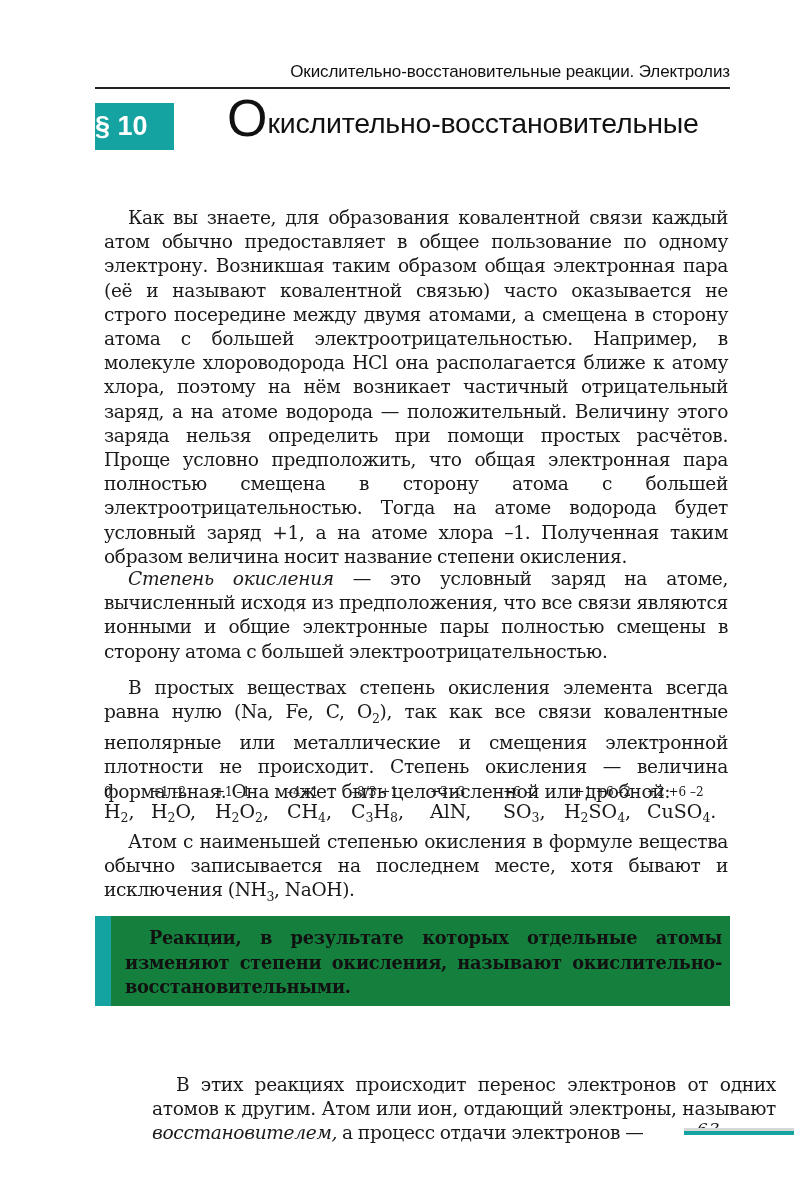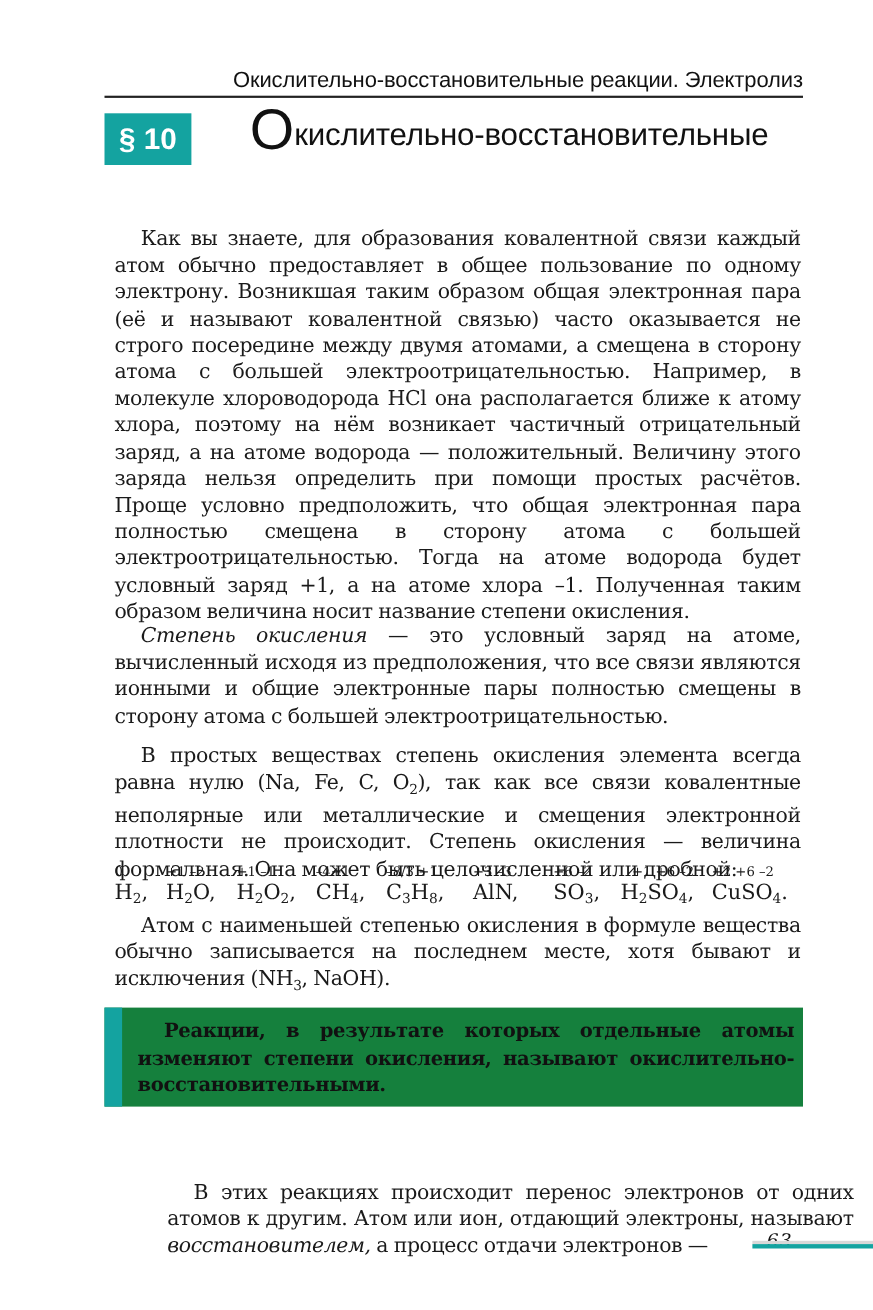--- a/index.html
+++ b/index.html
@@ -4,29 +4,29 @@
   <style>
     html, body { margin: 0; padding: 0; background: #ffffff; }
     body {
       width: 794px; height: 1191px; position: relative; overflow: hidden;
       font-family: "DejaVu Serif", "Liberation Serif", serif;
       color: #1a1a1a;
     }
     .running-head {
       position: absolute; left: 95px; top: 62px; width: 635px;
       text-align: right; font-family: "Liberation Sans", sans-serif;
-      font-size: 20px; color: #111; letter-spacing: -0.1px;
+      font-size: 17px; color: #111; letter-spacing: -0.1px;
     }
     .head-rule {
       position: absolute; left: 95px; top: 87px; width: 635px; height: 1.5px; background: #222;
     }
     .section-badge {
       position: absolute; left: 95px; top: 103px; width: 79px; height: 47px;
       background: #14a3a0; color: #fff; font-family: "Liberation Sans", sans-serif;
-      font-weight: bold; font-size: 27px; line-height: 47px; text-align: center;
+      font-weight: bold; font-size: 27px; line-height: 47px; text-align: left;
     }
     .title {
       position: absolute; left: 183px; top: 98px; width: 560px;
       font-family: "Liberation Sans", sans-serif; color: #111;
       font-size: 28.5px; line-height: 40px; letter-spacing: -0.2px; margin-left: 44px;
     }
     .title .cap { font-size: 52px; line-height: 40px; vertical-align: -3px; letter-spacing: 0; }
     .body-text {
       position: absolute; left: 104px; width: 624px;
       font-size: 18.6px; line-height: 24.2px; text-align: justify;

